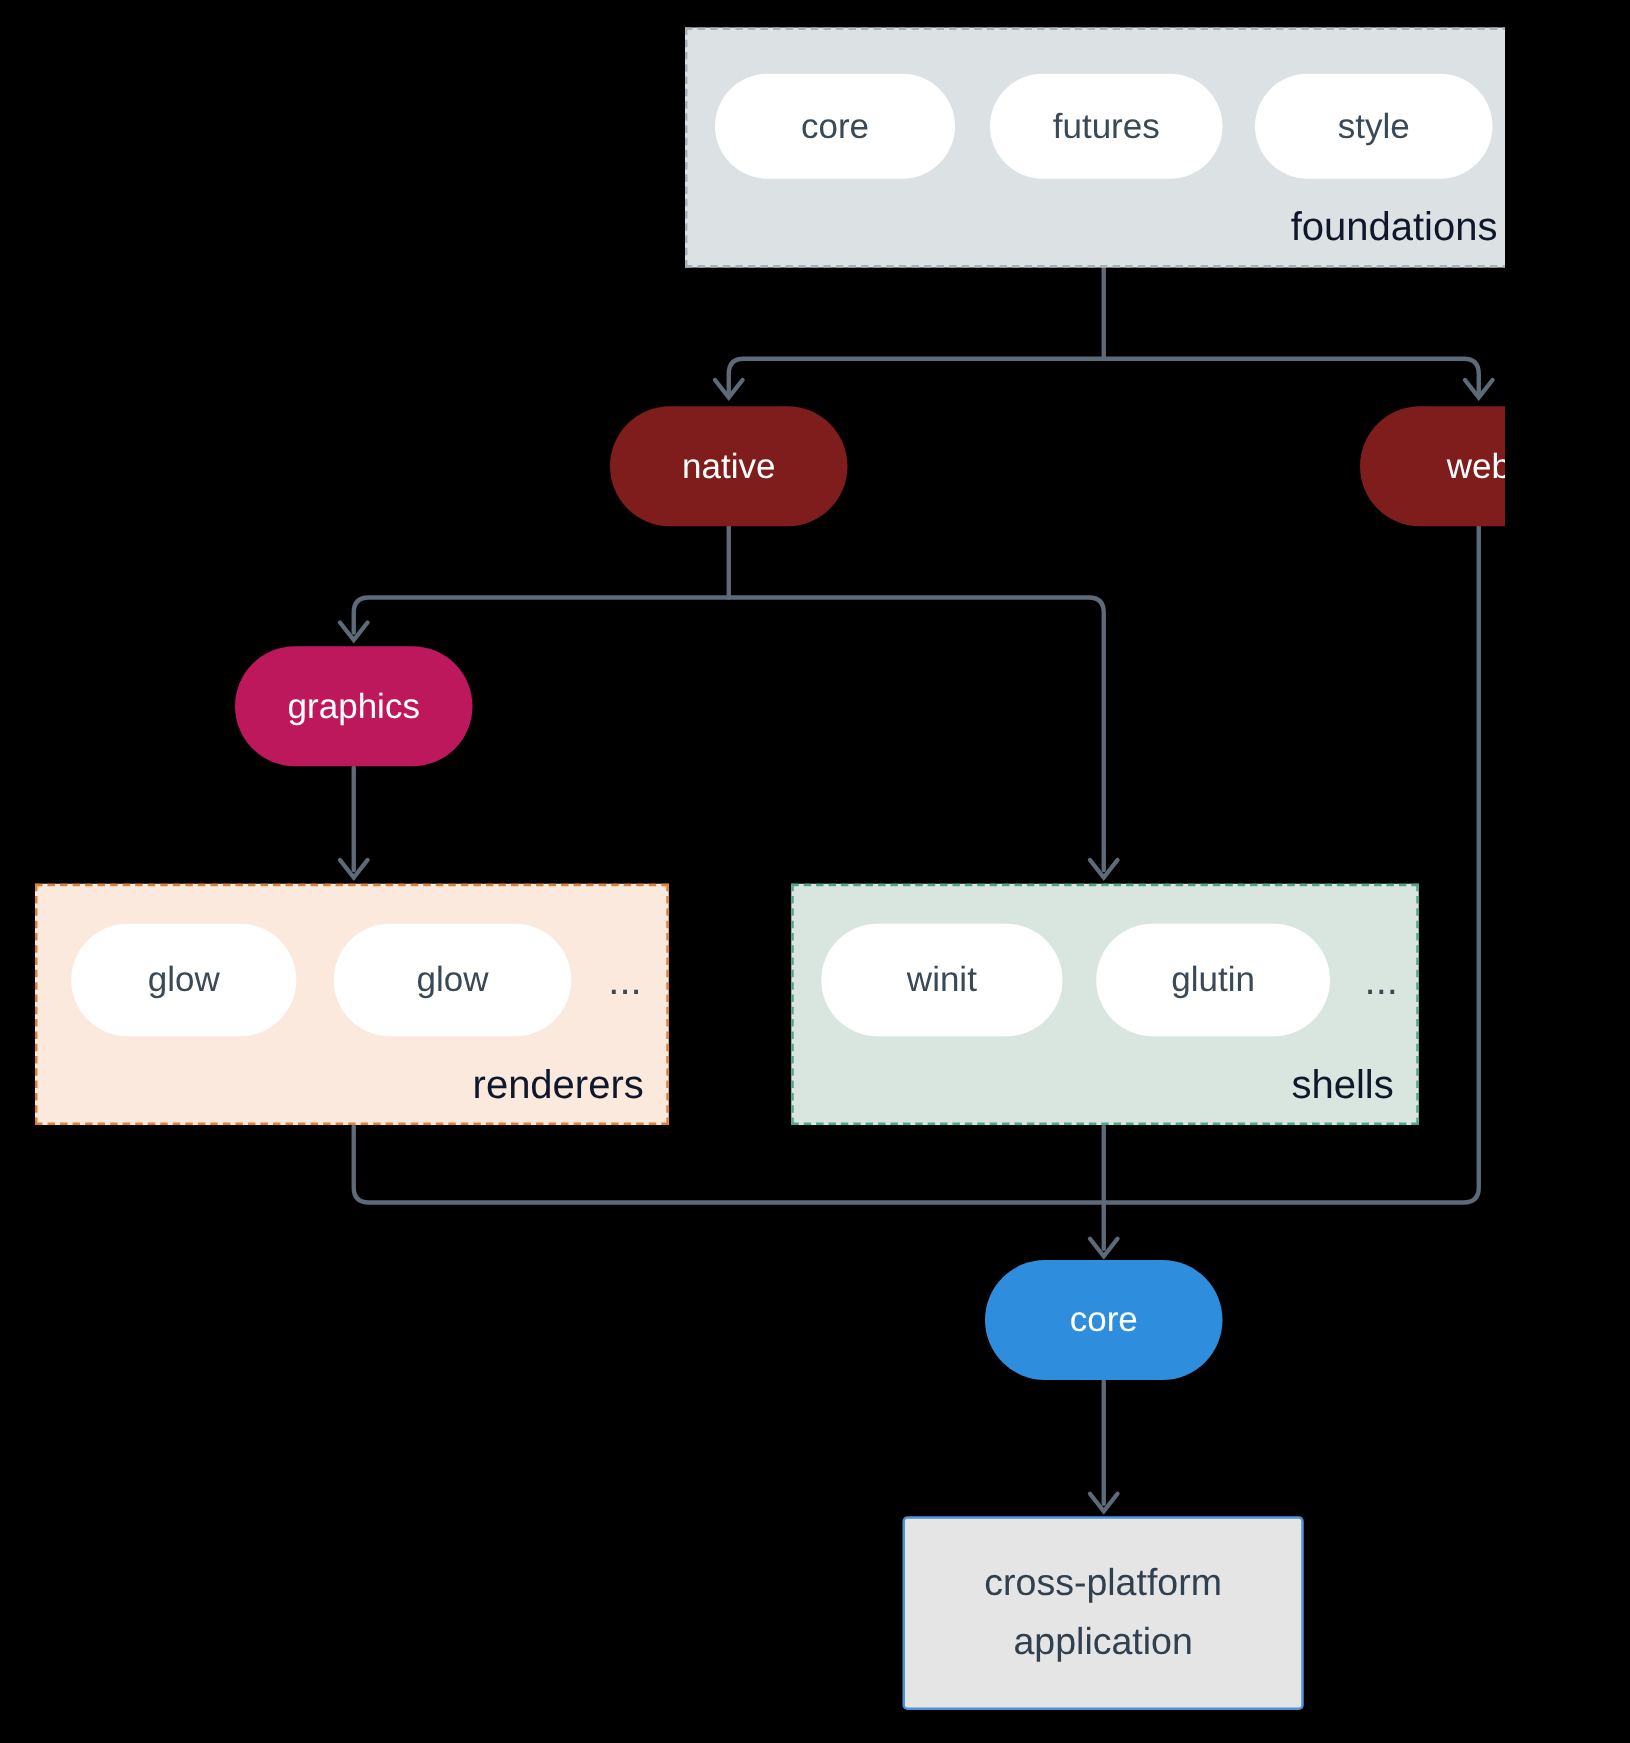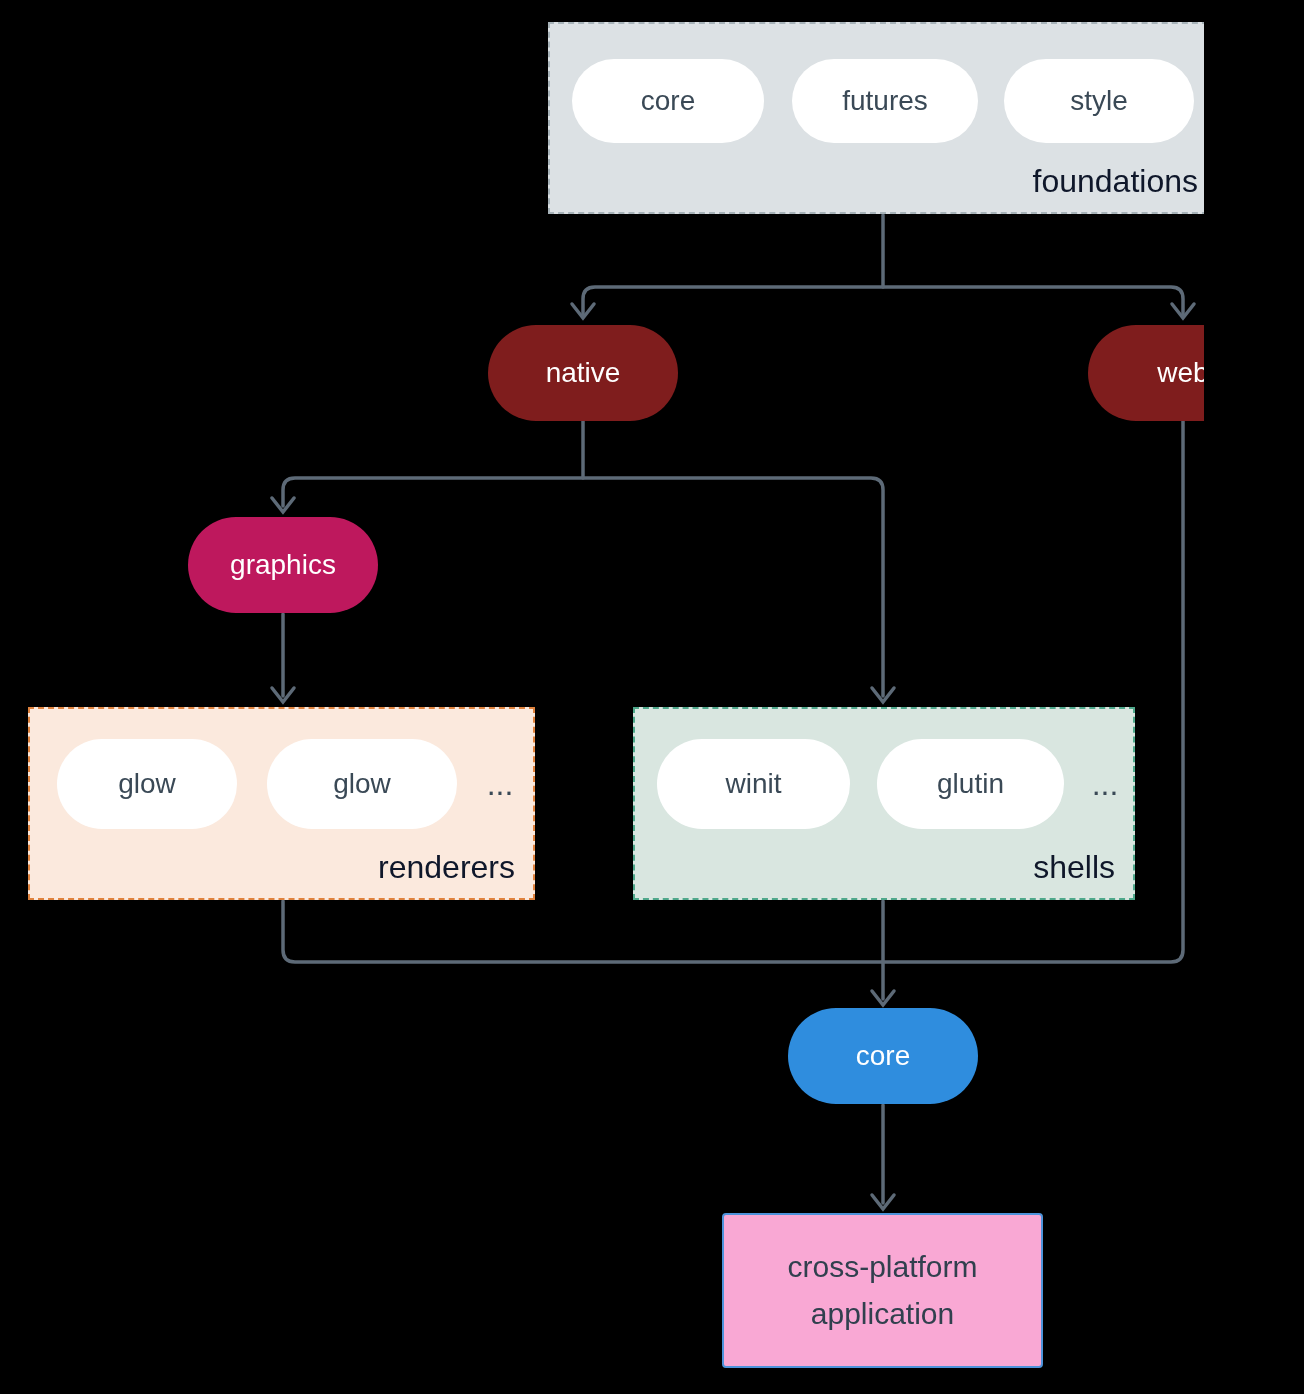--- a/index.html
+++ b/index.html
@@ -79,21 +79,21 @@
     display: flex;
     align-items: center;
     justify-content: center;
     font-size: 32px;
     color: #3a4956;
     z-index: 1;
   }
   .app-box {
     position: absolute;
     left: 722px; top: 1213px; width: 321px; height: 155px;
-    background: #f9a8d4;
+    background: #e5e5e5;
     border: 2px solid #4d93da;
     border-radius: 4px;
     box-sizing: border-box;
     display: flex;
     align-items: center;
     justify-content: center;
     text-align: center;
     font-size: 30px;
     line-height: 1.55;
     color: #31404e;

